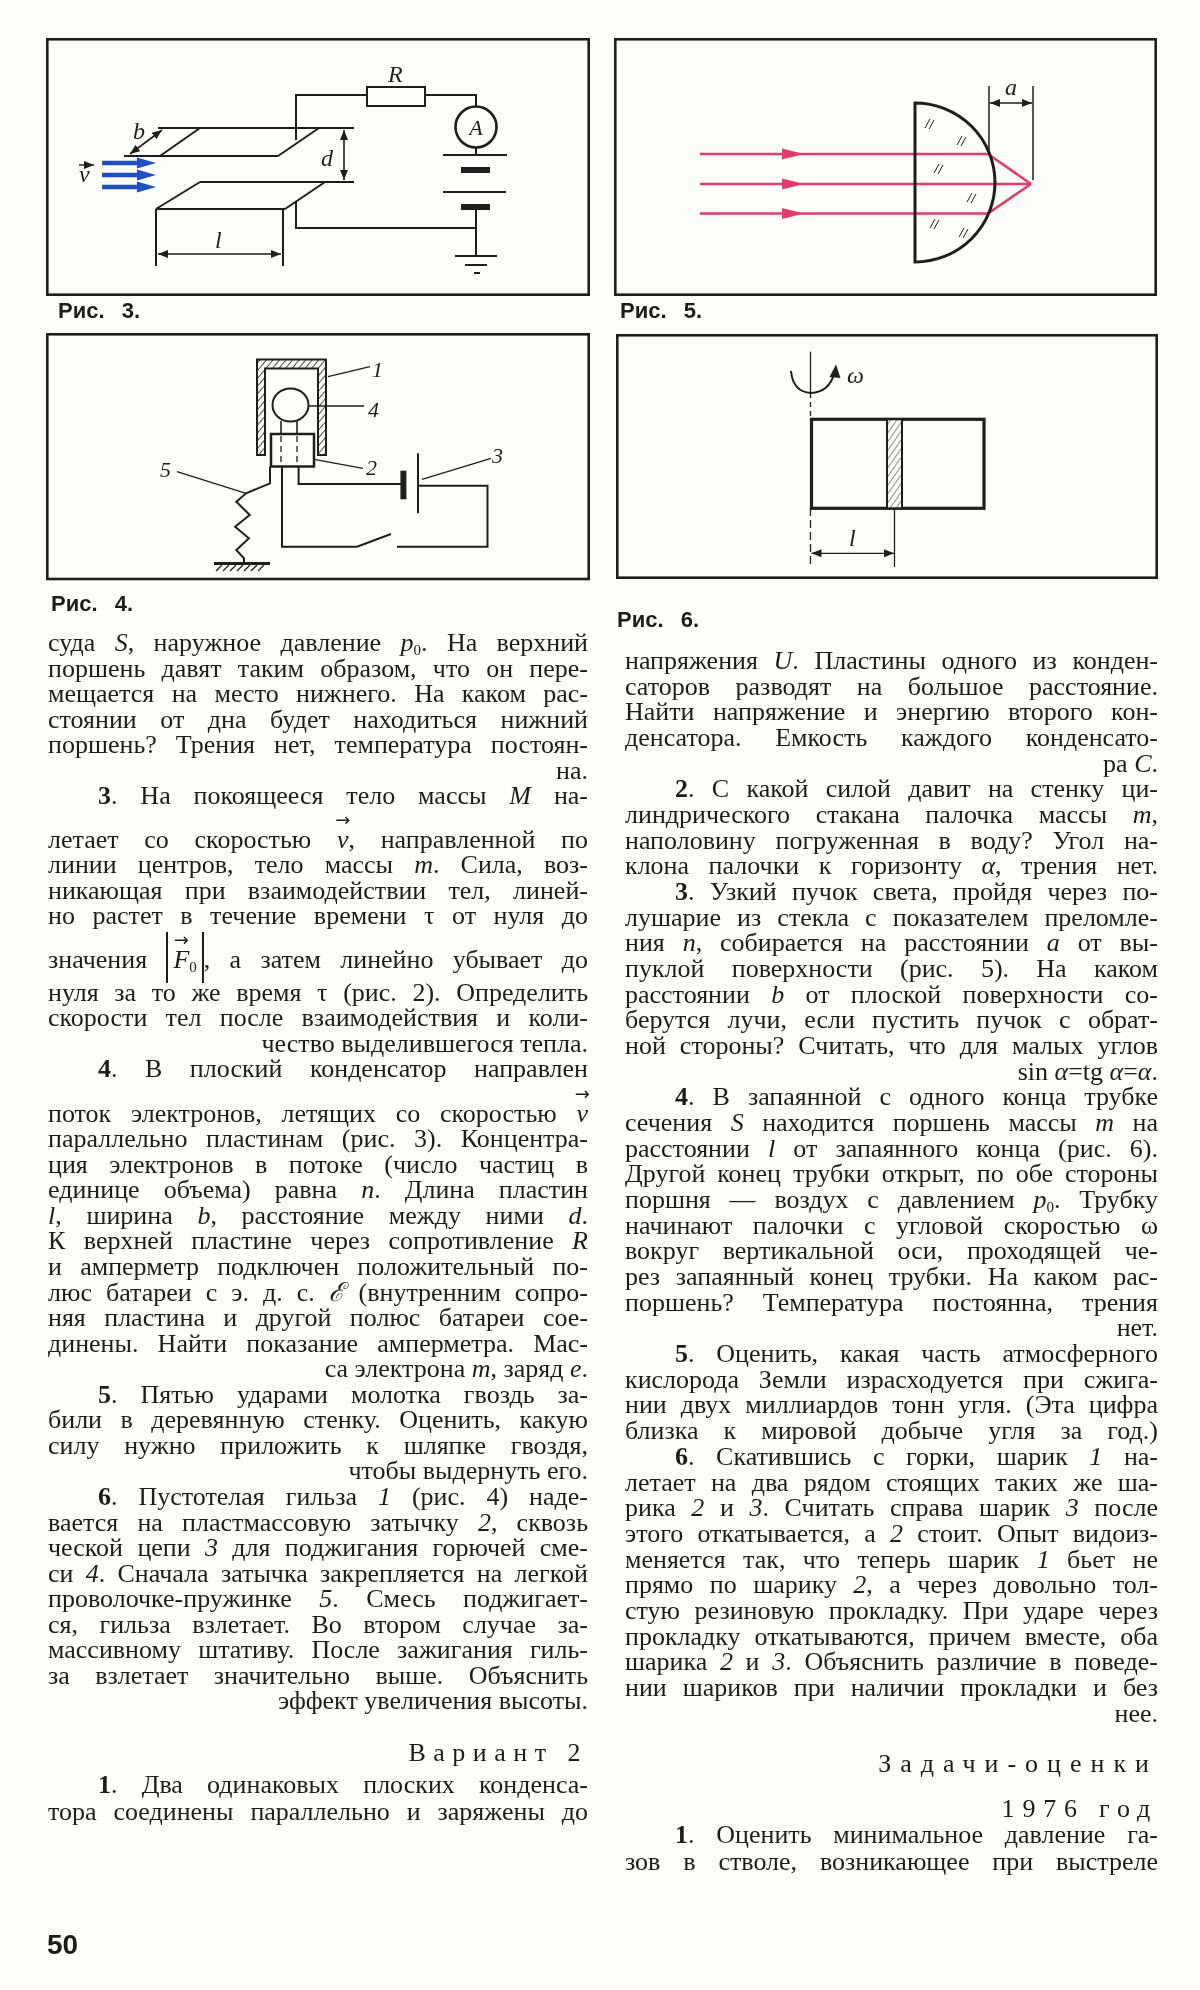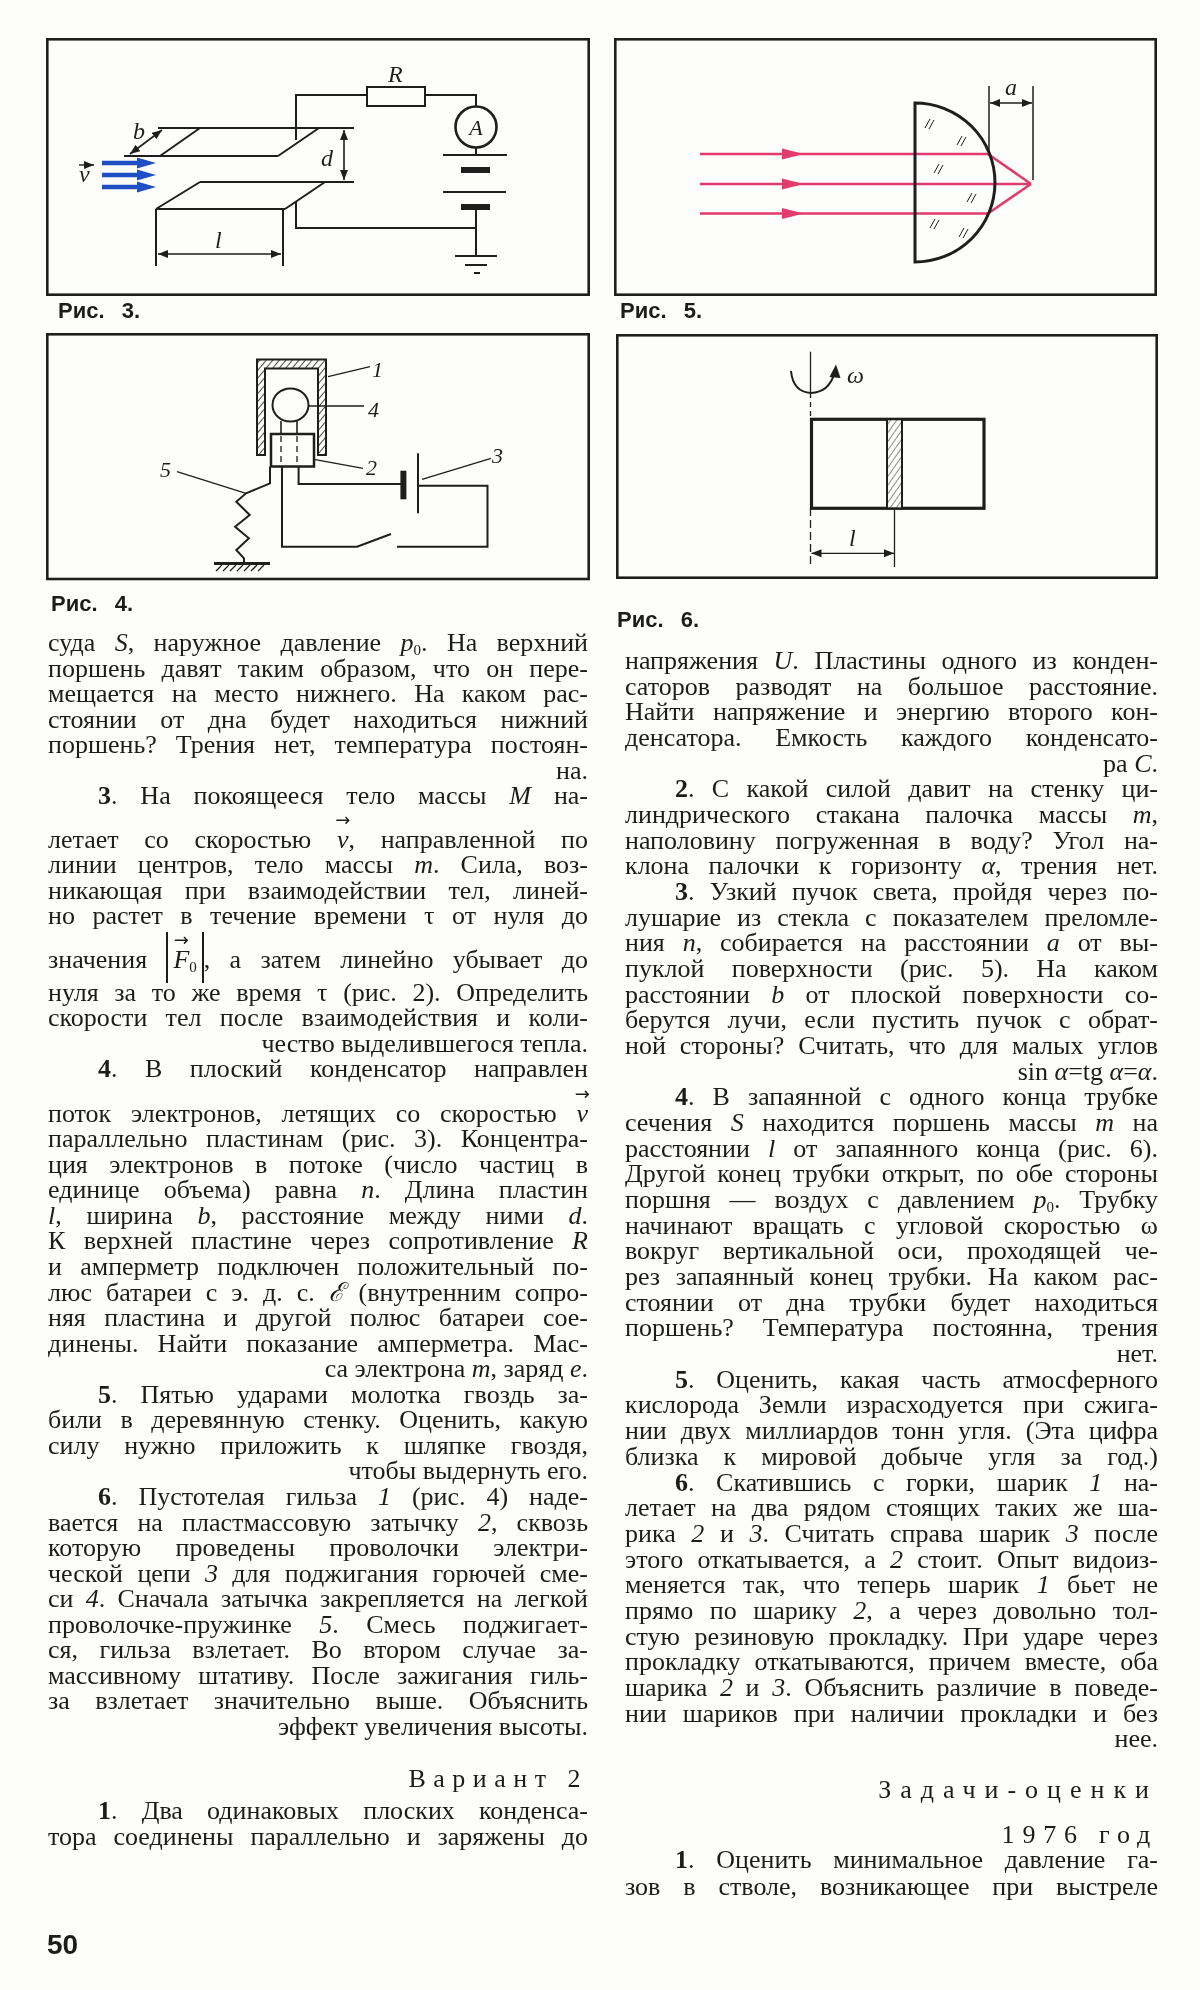--- a/index.html
+++ b/index.html
@@ -253,21 +253,20 @@
   <div class="ln j"><span>люс батареи с э. д. с. </span><i>ℰ</i><span> (внутренним сопро-</span></div>
   <div class="ln j">няя пластина и другой полюс батареи сое-</div>
   <div class="ln j">динены. Найти показание амперметра. Мас-</div>
   <div class="ln e"><span>са электрона </span><i>m</i><span>, заряд </span><i>e</i><span>.</span></div>
   <div class="ln j ind"><b>5</b><span>. Пятью ударами молотка гвоздь за-</span></div>
   <div class="ln j">били в деревянную стенку. Оценить, какую</div>
   <div class="ln j">силу нужно приложить к шляпке гвоздя,</div>
   <div class="ln e">чтобы выдернуть его.</div>
   <div class="ln j ind"><b>6</b><span>. Пустотелая гильза </span><i>1</i><span> (рис. 4) наде-</span></div>
   <div class="ln j"><span>вается на пластмассовую затычку </span><i>2</i><span>, сквозь</span></div>
-  <div class="ln j">которую проведены проволочки электри-</div>
   <div class="ln j"><span>ческой цепи </span><i>3</i><span> для поджигания горючей сме-</span></div>
   <div class="ln j"><span>си </span><i>4</i><span>. Сначала затычка закрепляется на легкой</span></div>
   <div class="ln j"><span>проволочке-пружинке </span><i>5</i><span>. Смесь поджигает-</span></div>
   <div class="ln j">ся, гильза взлетает. Во втором случае за-</div>
   <div class="ln j">массивному штативу. После зажигания гиль-</div>
   <div class="ln j">за взлетает значительно выше. Объяснить</div>
   <div class="ln e">эффект увеличения высоты.</div>
   <div class="ln e hd ind gh1">Вариант 2</div>
   <div class="ln j ind g6"><b>1</b><span>. Два одинаковых плоских конденса-</span></div>
   <div class="ln j g1">тора соединены параллельно и заряжены до</div>
@@ -289,24 +288,23 @@
   <div class="ln j">пуклой поверхности (рис. 5). На каком</div>
   <div class="ln j"><span>расстоянии </span><i>b</i><span> от плоской поверхности со-</span></div>
   <div class="ln j">берутся лучи, если пустить пучок с обрат-</div>
   <div class="ln j">ной стороны? Считать, что для малых углов</div>
   <div class="ln e"><span>sin </span><i>α</i><span>=tg </span><i>α</i><span>=</span><i>α</i><span>.</span></div>
   <div class="ln j ind"><b>4</b><span>. В запаянной с одного конца трубке</span></div>
   <div class="ln j"><span>сечения </span><i>S</i><span> находится поршень массы </span><i>m</i><span> на</span></div>
   <div class="ln j"><span>расстоянии </span><i>l</i><span> от запаянного конца (рис. 6).</span></div>
   <div class="ln j">Другой конец трубки открыт, по обе стороны</div>
   <div class="ln j"><span>поршня — воздух с давлением </span><i>p</i><sub>0</sub><span>. Трубку</span></div>
-  <div class="ln j">начинают вращать с угловой скоростью ω</div>
+  <div class="ln j">начинают палочки с угловой скоростью ω</div>
   <div class="ln j">вокруг вертикальной оси, проходящей че-</div>
   <div class="ln j">рез запаянный конец трубки. На каком рас-</div>
-  <div class="ln j">стоянии от дна трубки будет находиться</div>
   <div class="ln j">поршень? Температура постоянна, трения</div>
   <div class="ln e">нет.</div>
   <div class="ln j ind"><b>5</b><span>. Оценить, какая часть атмосферного</span></div>
   <div class="ln j">кислорода Земли израсходуется при сжига-</div>
   <div class="ln j">нии двух миллиардов тонн угля. (Эта цифра</div>
   <div class="ln j">близка к мировой добыче угля за год.)</div>
   <div class="ln j ind"><b>6</b><span>. Скатившись с горки, шарик </span><i>1</i><span> на-</span></div>
   <div class="ln j">летает на два рядом стоящих таких же ша-</div>
   <div class="ln j"><span>рика </span><i>2</i><span> и </span><i>3</i><span>. Считать справа шарик </span><i>3</i><span> после</span></div>
   <div class="ln j"><span>этого откатывается, а </span><i>2</i><span> стоит. Опыт видоиз-</span></div>

